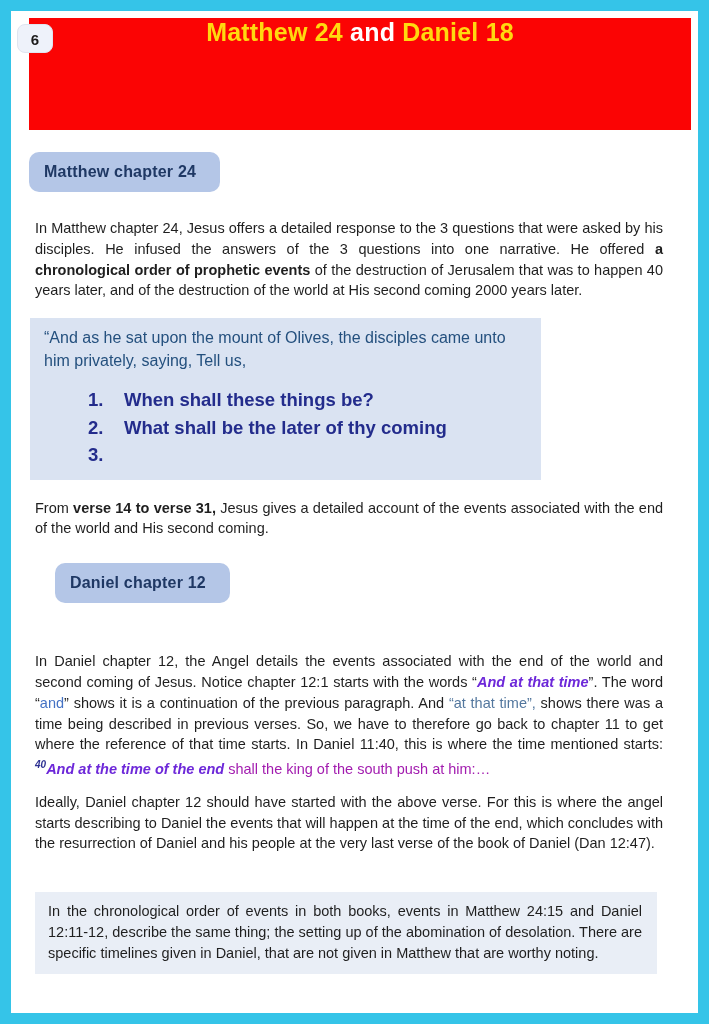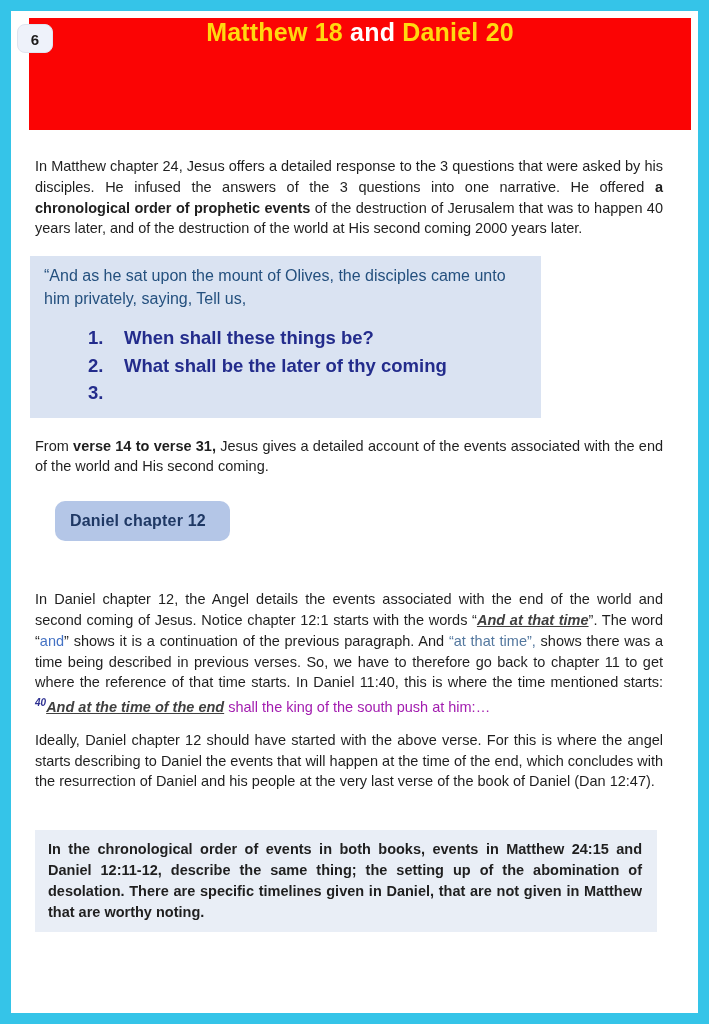--- a/index.html
+++ b/index.html
@@ -35,52 +35,55 @@
   
   .para{
     margin:0 35px 0 24px;text-align:justify;
     font-size:14.5px;line-height:20.8px;color:#1f1f1f;
   }
   .para.p-matthew{margin-top:26px;}
   .para.p-verse{margin-top:18px;}
   .para.p-daniel{margin-top:48px;}
   .para.p-ideally{margin-top:12px;}
   .b{font-weight:bold;}
-  .biu{color:#404040;font-weight:bold;font-style:italic;text-decoration:underline;}
+  .biu{color:#6d28d9;font-weight:bold;font-style:italic;}
   .blue-word{color:#4472c4;}
   .italic-blue{color:#53779e;}
   .medblue{color:#a21caf;}
   sup.navy{color:#2e3192;font-weight:bold;font-style:italic;font-size:10px;}
   
   .quote-box{
     margin:17px 0 0 19px;width:511px;box-sizing:border-box;
     background:#dae3f2;padding:9px 18px 11px 14px;
   }
   .quote-intro{color:#24507e;font-size:16px;line-height:22.5px;margin:0;}
   .quote-list{margin:14px 0 0 44px;padding:0;list-style:none;
     color:#232c8c;font-weight:bold;font-size:18.5px;}
   .quote-list li{line-height:27.5px;display:flex;}
   .quote-list .num{width:36px;flex:none;}
   
   .bottom-box{
     margin:38px 0 0 24px;width:622px;box-sizing:border-box;
     background:#e9eef6;padding:9px 15px 10px 13px;
-    font-size:14.5px;line-height:20.8px;text-align:justify;color:#1f1f1f;font-weight:bold;
+    font-size:14.5px;line-height:20.8px;text-align:justify;color:#1f1f1f;
   }
 </style>
 </head>
 <body>
 
 <div class="frame">
 
   <div class="banner">
     <div class="pagenum-chip">6</div>
-    <div class="banner-line2"><span class="yellow">Matthew 18</span><span> and </span><span class="yellow">Daniel 20</span></div>
+    <div class="banner-line2"><span class="yellow">Matthew 24</span><span> and </span><span class="yellow">Daniel 18</span></div>
   </div>
 
+  <div class="chip-row first">
+    <span class="section-chip">Matthew chapter 24</span>
+  </div>
 
   <p class="para p-matthew"><span>In Matthew chapter 24, Jesus offers a detailed response to the 3 questions that were asked by his disciples. He infused the answers of the 3 questions into one narrative. He offered </span><span class="b">a chronological order of prophetic events</span><span> of the destruction of Jerusalem that was to happen 40 years later, and of the destruction of the world at His second coming 2000 years later.</span></p>
 
   <div class="quote-box">
     <p class="quote-intro">“And as he sat upon the mount of Olives, the disciples came unto him privately, saying, Tell us,</p>
     <ul class="quote-list">
       <li>
           <span class="num">1.</span>
           <span>When shall these things be?</span>
         </li>

